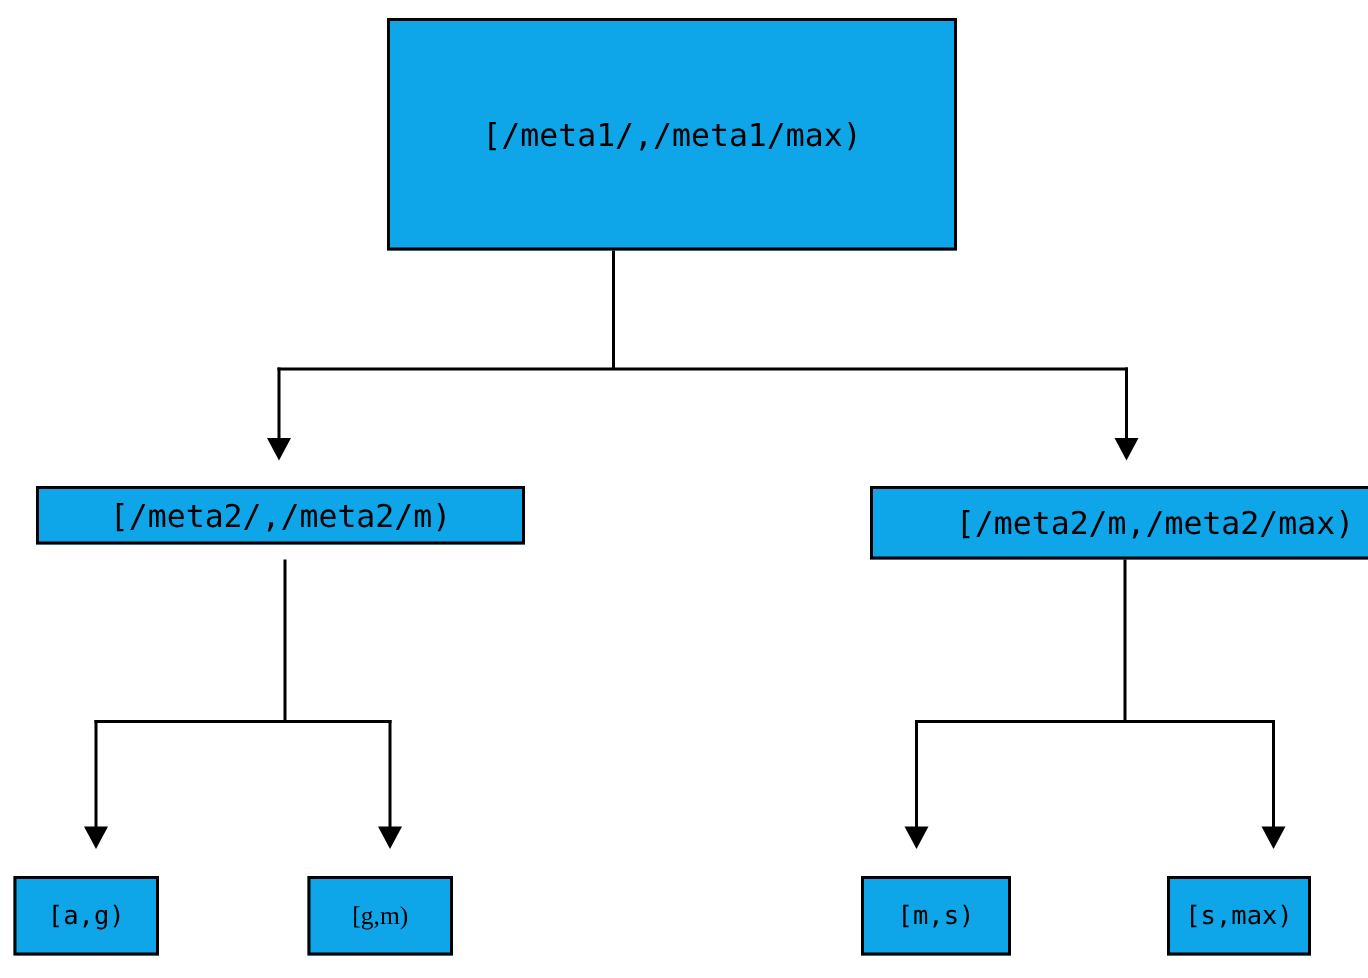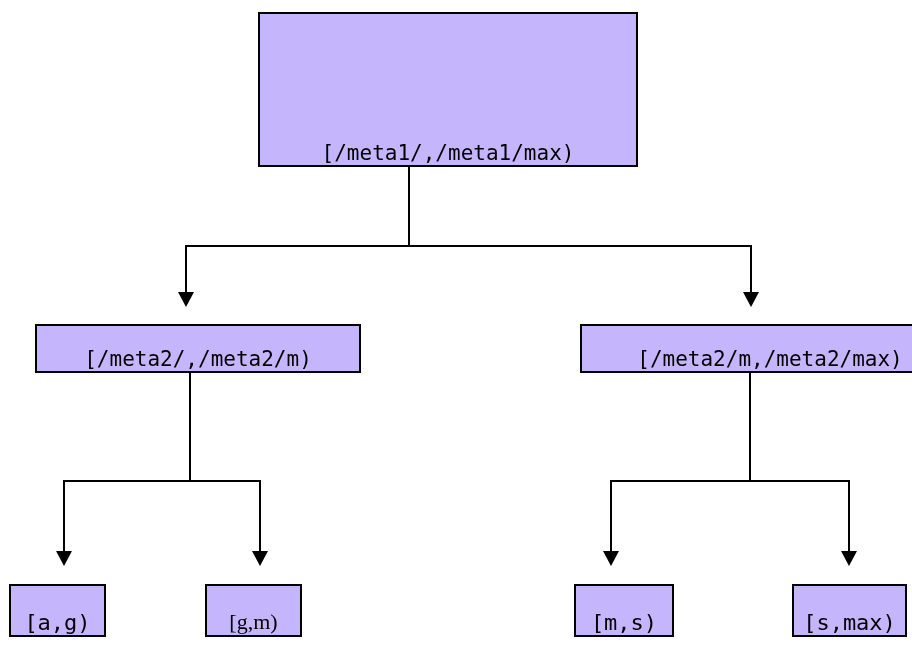--- a/index.html
+++ b/index.html
@@ -14,37 +14,37 @@
     position: relative;
     width: 912px;
     height: 652px;
     background: #ffffff;
     overflow: hidden;
   }
   .node {
     position: absolute;
     box-sizing: border-box;
     border: 2px solid #000000;
-    background: #c4b5fd;
+    background: #0ea5e9;
     display: flex;
-    align-items: flex-end;
+    align-items: center;
     justify-content: center;
     color: #000000;
     font-family: "DejaVu Sans Mono", monospace;
     white-space: nowrap;
     letter-spacing: 0px;
   }
   .node-root {
     font-size: 21px;
   }
   .node-mid {
     font-size: 21px;
   }
   .node-leaf {
-    font-size: 22px;
+    font-size: 17px;
   }
   .edge-v {
     position: absolute;
     background: #000000;
     width: 2px;
   }
   .edge-h {
     position: absolute;
     background: #000000;
     height: 2px;
@@ -72,21 +72,21 @@
   <div class="edge-h" style="left:185px; top:245px; width:567px;"></div>
 
   <div class="edge-v" style="left:185px; top:245px; height:48px;"></div>
 
   <div class="arrowhead" style="left:178px; top:292px;"></div>
 
   <div class="edge-v" style="left:750px; top:245px; height:48px;"></div>
 
   <div class="arrowhead" style="left:743px; top:292px;"></div>
 
-  <div class="node node-mid" style="left:35px; top:324px; width:326px; height:49px;">
+  <div class="node node-mid" style="left:24px; top:324px; width:326px; height:39px;">
     <span>[/meta2/,/meta2/m)</span>
   </div>
 
   <div class="node node-mid" style="left:580px; top:324px; width:380px; height:49px;">
     <span>[/meta2/m,/meta2/max)</span>
   </div>
 
   <div class="edge-v" style="left:189px; top:373px; height:108px;"></div>
 
   <div class="edge-h" style="left:63px; top:480px; width:198px;"></div>
@@ -116,17 +116,17 @@
   </div>
 
   <div class="node node-leaf" style="left:205px; top:584px; width:97px; height:53px;font-family:Liberation Serif, serif;">
     <span>[g,m)</span>
   </div>
 
   <div class="node node-leaf" style="left:553px; top:584px; width:100px; height:53px;margin-left:21px;">
     <span>[m,s)</span>
   </div>
 
-  <div class="node node-leaf" style="left:778px; top:584px; width:115px; height:53px;margin-left:14px;">
+  <div class="node node-leaf" style="left:778px; top:584px; width:96px; height:53px;">
     <span>[s,max)</span>
   </div>
 
 </div>
 
 </body></html>

